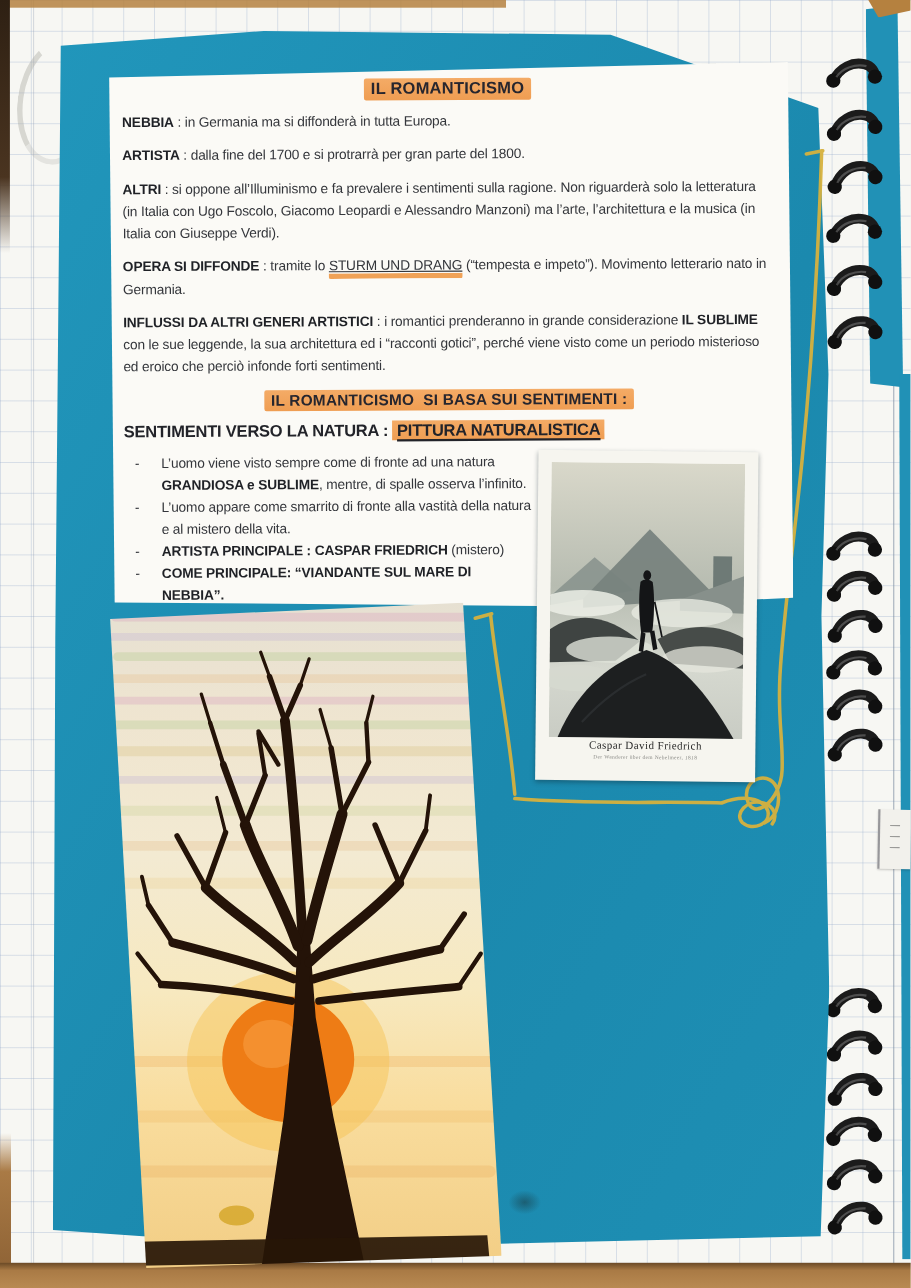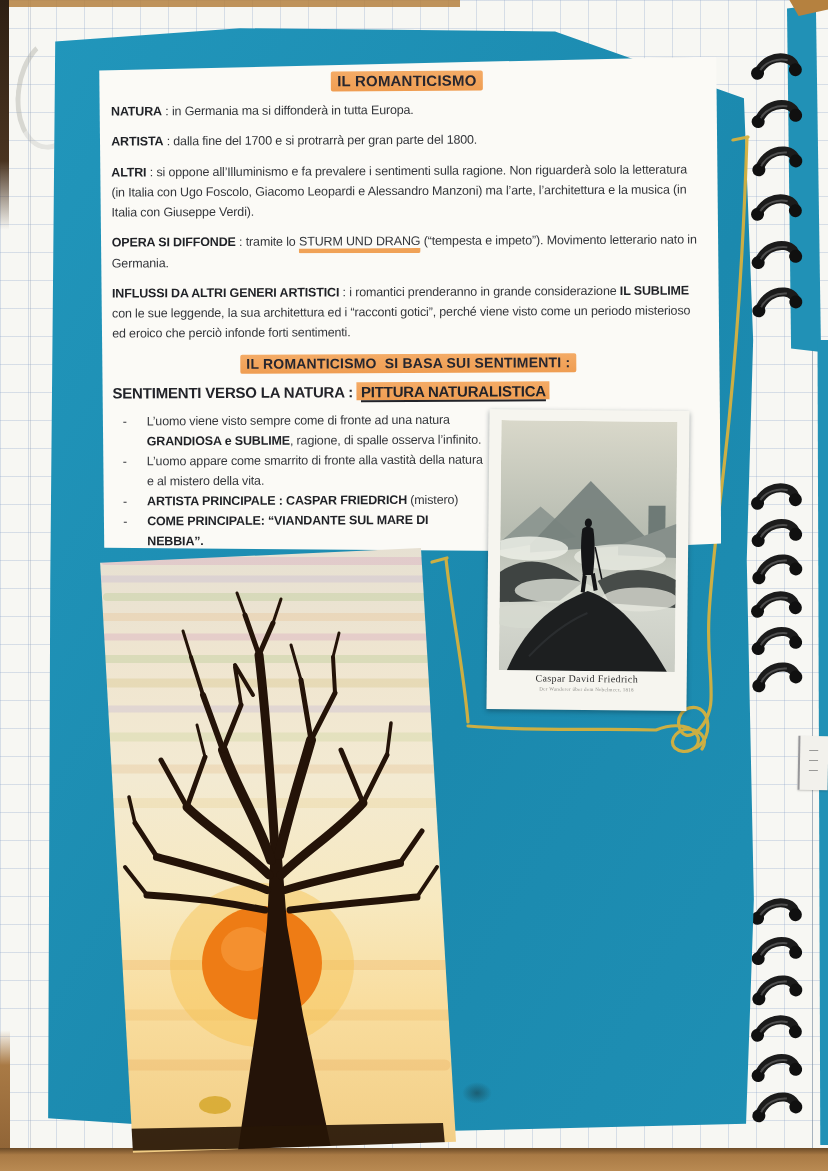--- a/index.html
+++ b/index.html
@@ -56,21 +56,21 @@
     clip-path:polygon(0.4% 2.2%,99.6% 0%,100% 98.6%,72% 100%,0.8% 98.8%);
     padding:0;box-sizing:border-box;}
   .doc-inner{position:absolute;left:14px;top:10px;width:592px;}
   .doc-title-row{text-align:center;margin:4px 0 10px 0;}
   .title-text{font-size:15px;font-weight:bold;color:#27262e;letter-spacing:.2px;}
   .hl{background:linear-gradient(#f4ab66,#ef9d52);padding:1px 6px 2px 6px;
       border-radius:2px;box-decoration-break:clone;}
   .para{font-size:12.5px;line-height:1.62;letter-spacing:-.15px;color:#34363b;
         margin:0 0 10px 0;}
   .para b{color:#1f2126;}
-  .marker-u{border-bottom:5px solid rgba(238,152,70,.9);padding-bottom:0px;border-radius:2px;}
+  .marker-u{border-bottom:5px solid rgba(238,152,70,.9);padding-bottom:0px;border-radius:2px;text-decoration:underline;}
   .doc-h2{text-align:center;margin:12px 0 12px 0;font-size:14px;font-weight:bold;color:#2a2930;}
   .doc-h2 .hl{white-space:pre-wrap;}
   .doc-h3{font-size:15px;font-weight:bold;color:#222329;margin:0 0 10px 0;letter-spacing:-.2px;}
   .h3-hl{background:linear-gradient(#f4ab66,#ef9d52);padding:1px 4px 0 4px;
          text-decoration:underline;text-decoration-thickness:2px;text-underline-offset:3px;}
   .bullets{margin-top:2px;}
   .bullet{display:flex;font-size:12.5px;line-height:1.6;letter-spacing:-.15px;color:#34363b;}
   .bullet .dash{width:24px;padding-left:10px;flex:none;}
   .bullet .btext{width:336px;}
   .bullet .btext b{color:#1f2126;}
@@ -248,36 +248,36 @@
              C667,740 679,726 694,730 C704,733 707,742 702,749"></path>
   </g>
 </svg>
 
 <div class="abs doc-sheet">
   <div class="doc-inner">
     <div class="doc-title-row">
       <span class="title-text hl">IL ROMANTICISMO</span>
     </div>
     <div id="doc-paragraphs">
-        <p class="para"><b>NATURA</b><span> :  in Germania ma si diffonderà in tutta Europa.</span></p>
+        <p class="para"><b>NEBBIA</b><span> :  in Germania ma si diffonderà in tutta Europa.</span></p>
         <p class="para"><b>ARTISTA</b><span> : dalla fine del 1700 e si protrarrà per gran parte del 1800.</span></p>
         <p class="para"><b>ALTRI</b><span> : si oppone all’Illuminismo e fa prevalere i sentimenti sulla ragione. Non riguarderà solo la letteratura (in Italia con Ugo Foscolo, Giacomo Leopardi e Alessandro Manzoni) ma l’arte, l’architettura e la musica (in Italia con Giuseppe Verdi).</span></p>
         <p class="para"><b>OPERA SI DIFFONDE</b><span> : tramite lo </span><span class="marker-u">STURM UND DRANG</span><span> (“tempesta e impeto”). Movimento letterario nato in Germania.</span></p>
         <p class="para"><b>INFLUSSI DA ALTRI GENERI ARTISTICI</b><span> : i romantici prenderanno in grande considerazione </span><b>IL SUBLIME</b><span> con le sue leggende, la sua architettura ed i “racconti gotici”, perché viene visto come un periodo misterioso ed eroico che perciò infonde forti sentimenti.</span></p>
       </div>
     <div class="doc-h2">
       <span class="hl title-text" style="font-size:14px">IL ROMANTICISMO  SI BASA SUI SENTIMENTI :</span>
     </div>
     <div class="doc-h3">
       <span>SENTIMENTI VERSO LA NATURA : </span><span class="h3-hl">PITTURA NATURALISTICA</span>
     </div>
     <div class="bullets" id="doc-bullets">
         <div class="bullet">
           <span class="dash">-</span>
-          <span class="btext"><span>L’uomo viene visto sempre come di fronte ad una natura </span><b>GRANDIOSA e SUBLIME</b><span>, ragione, di spalle osserva l’infinito.</span></span>
+          <span class="btext"><span>L’uomo viene visto sempre come di fronte ad una natura </span><b>GRANDIOSA e SUBLIME</b><span>, mentre, di spalle osserva l’infinito.</span></span>
         </div>
         <div class="bullet">
           <span class="dash">-</span>
           <span class="btext"><span>L’uomo appare come smarrito di fronte alla vastità della natura e al mistero della vita.</span></span>
         </div>
         <div class="bullet">
           <span class="dash">-</span>
           <span class="btext"><b>ARTISTA PRINCIPALE :   </b><b>CASPAR FRIEDRICH</b><span> (mistero)</span></span>
         </div>
         <div class="bullet">

